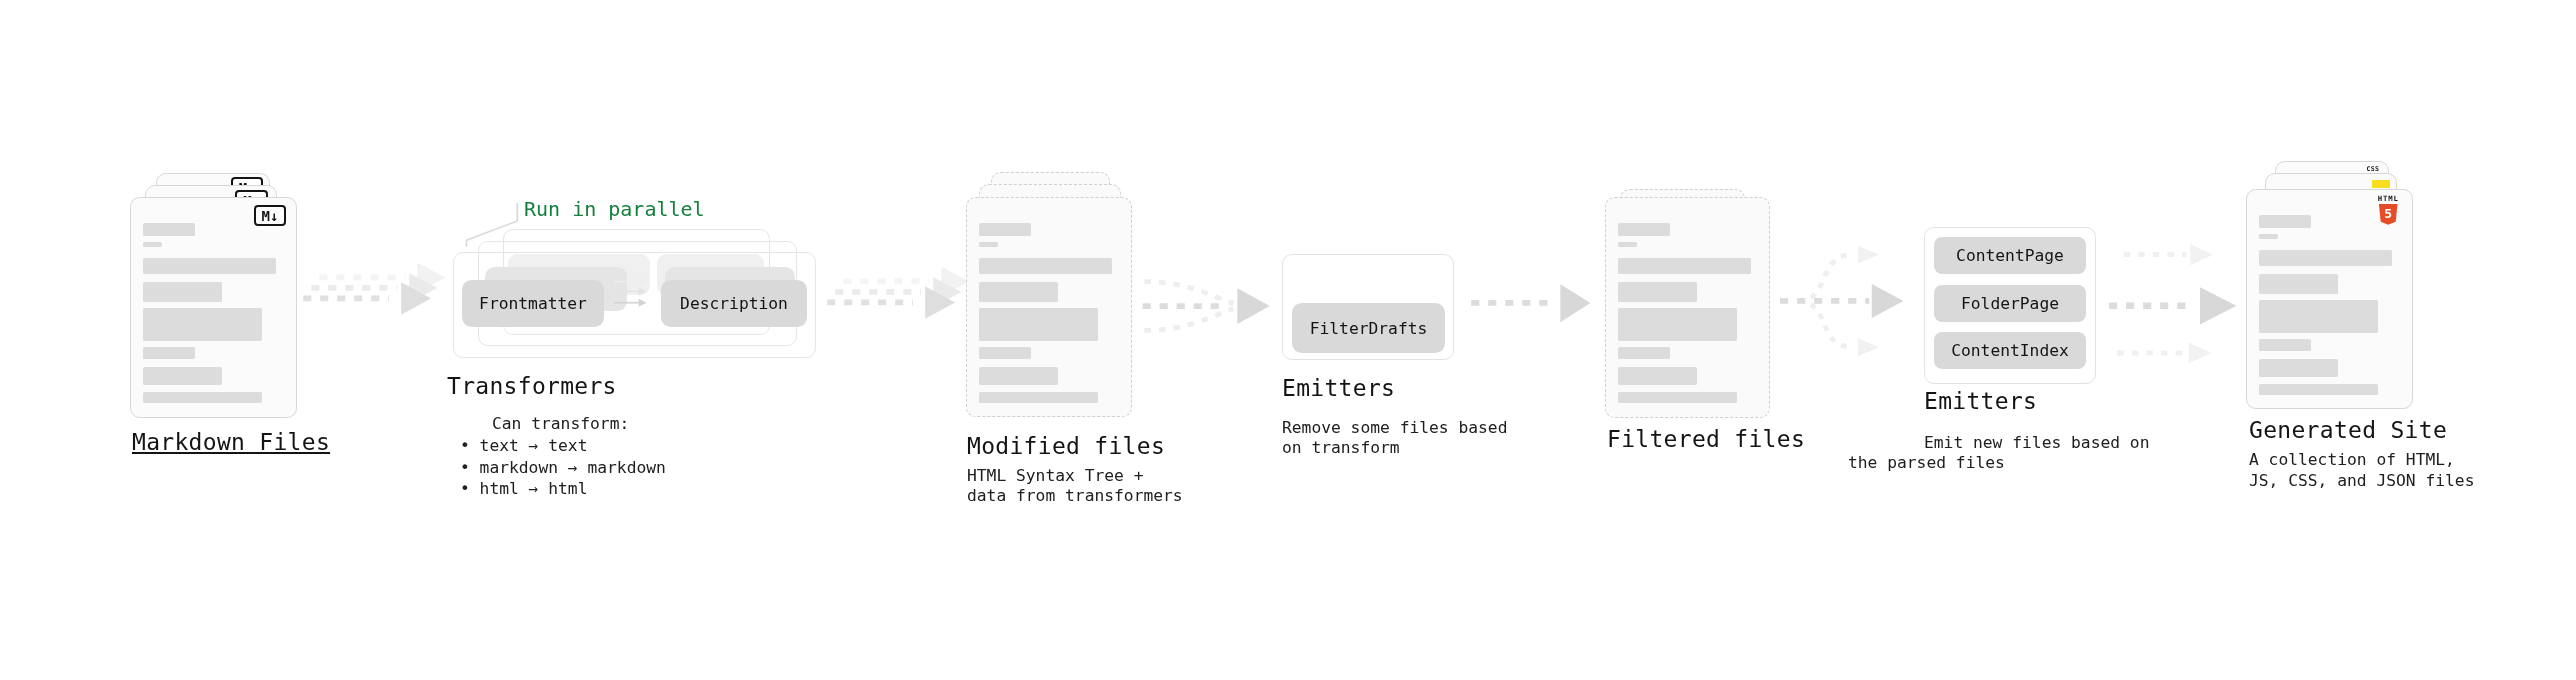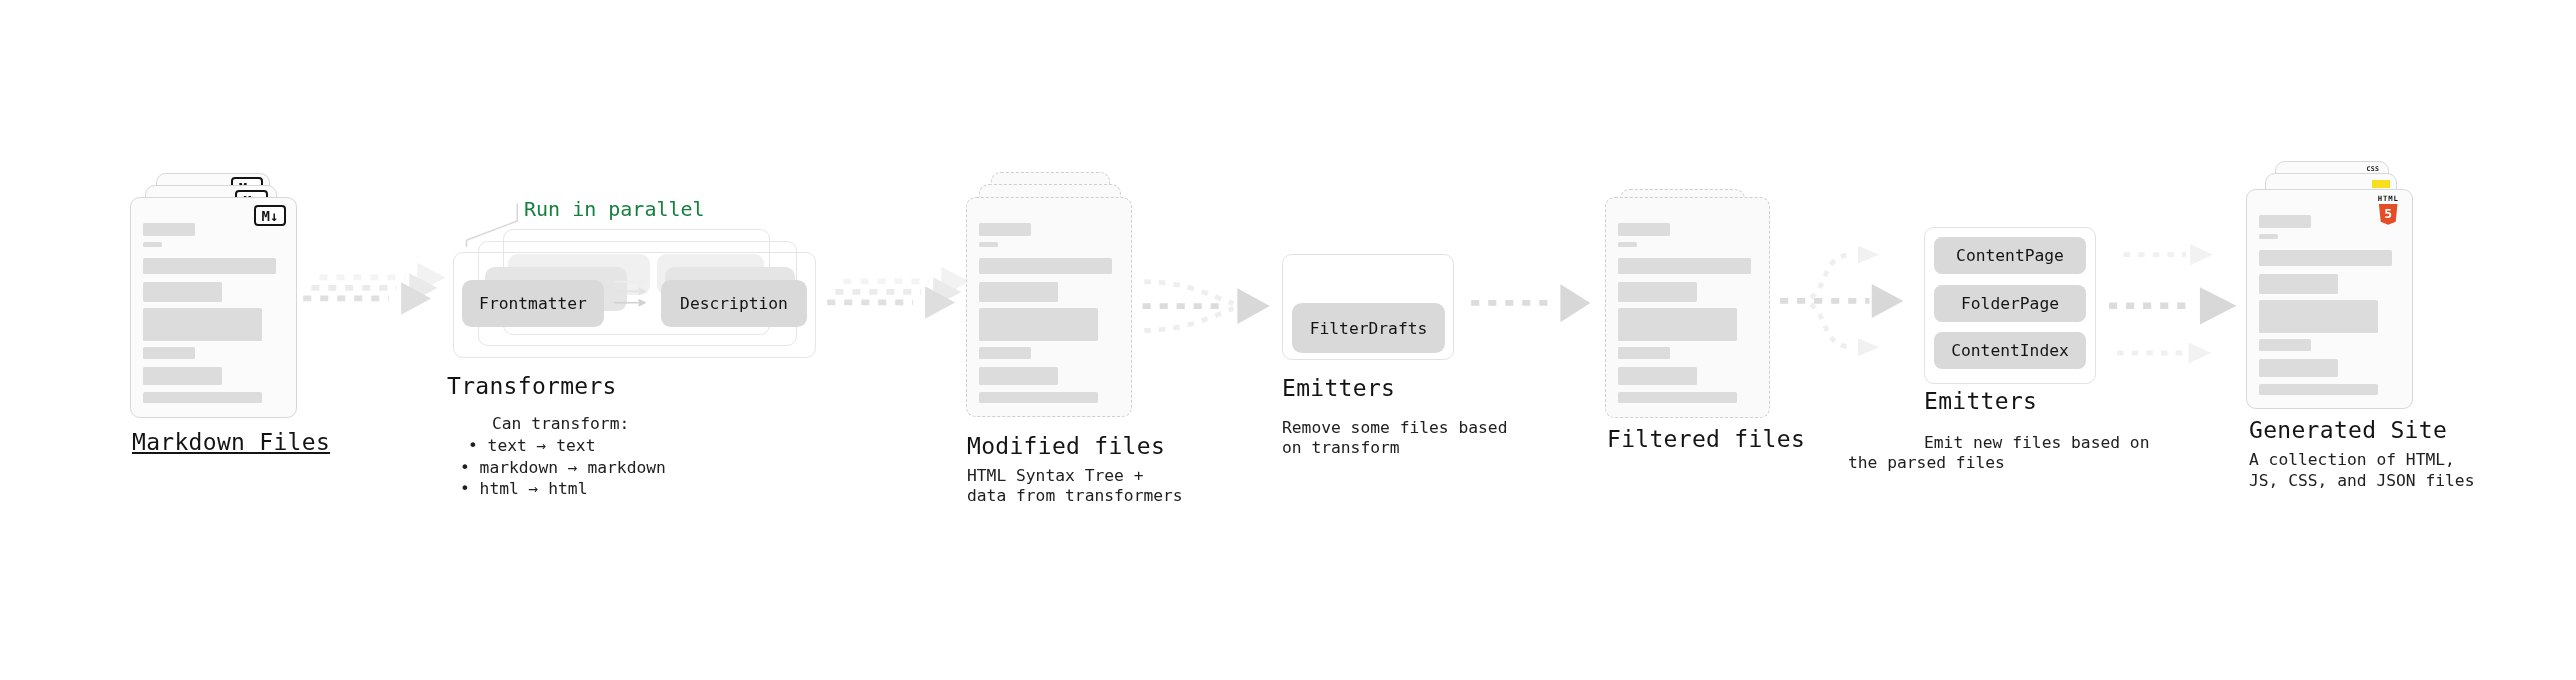--- a/index.html
+++ b/index.html
@@ -93,21 +93,21 @@
       <line x1="0" y1="33" x2="30" y2="33" stroke="#d2d2d2" stroke-width="2"></line>
         <polygon points="30,28 30,38 40,33" fill="#d2d2d2"></polygon>
     </svg>
 
     <div class="plugin ghost2" style="left:657px;top:254px;width:107px;height:41px;"></div>
     <div class="plugin ghost1" style="left:665px;top:267px;width:130px;height:44px;"></div>
     <div class="plugin" style="left:661px;top:280px;width:146px;height:47px;">Description</div>
   </div>
   <div class="h" style="left:447px;top:374px;">Transformers</div>
   <div class="b" style="left:453px;top:414px;margin-left:39px;">Can transform:</div>
-  <div class="b" style="left:460px;top:436px;margin-left:8px;">• text → text</div>
+  <div class="b" style="left:460px;top:436px;">• text → text</div>
   <div class="b" style="left:460px;top:458px;">• markdown → markdown</div>
   <div class="b" style="left:460px;top:479px;">• html → html</div>
 
   <svg class="arrow" style="left:825px;top:262px;" width="163" height="89" viewBox="0 0 200 110">
     <line x1="22" y1="24" x2="128" y2="24" stroke="#f4f4f4" stroke-width="7" stroke-dasharray="10 11"></line>
     <polygon points="143,6 143,42 178,24" fill="#f2f2f2"></polygon>
     <line x1="12" y1="37" x2="118" y2="37" stroke="#ebebeb" stroke-width="7" stroke-dasharray="10 11"></line>
     <polygon points="133,19 133,55 168,37" fill="#eaeaea"></polygon>
     <line x1="2" y1="50" x2="108" y2="50" stroke="#e0e0e0" stroke-width="7" stroke-dasharray="10 11"></line>
     <polygon points="123,30 123,70 160,50" fill="#dedede"></polygon>

